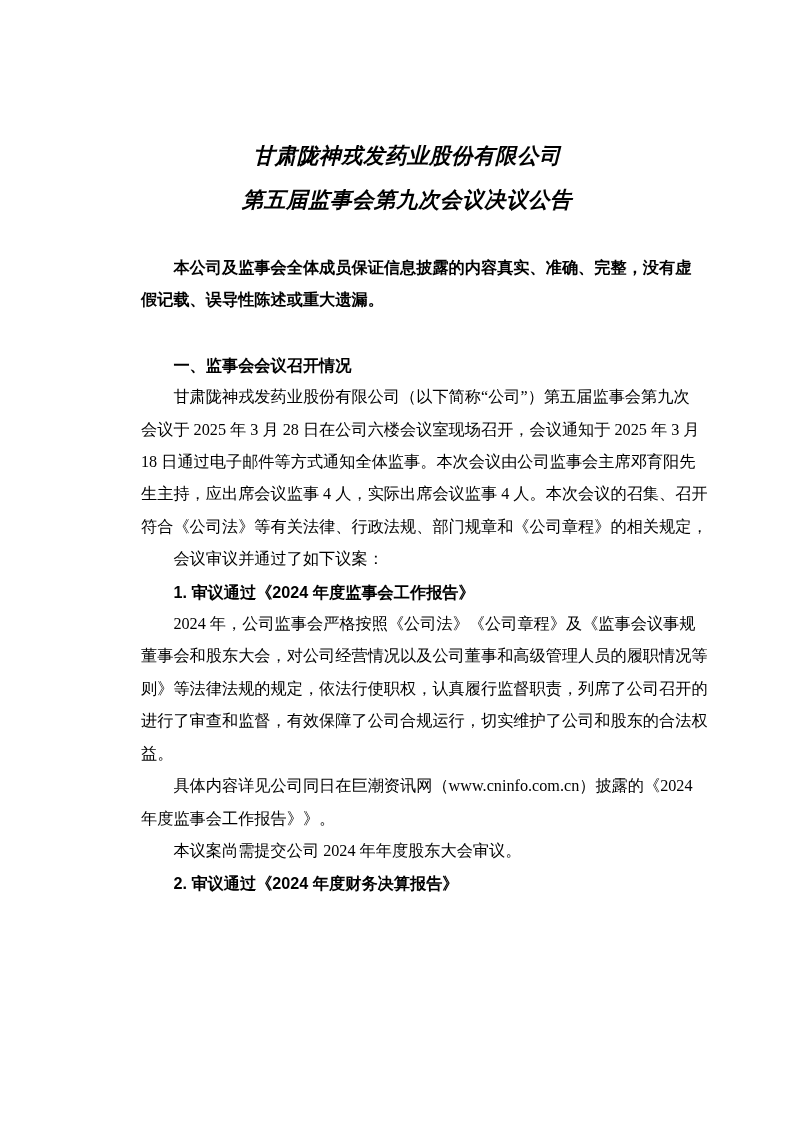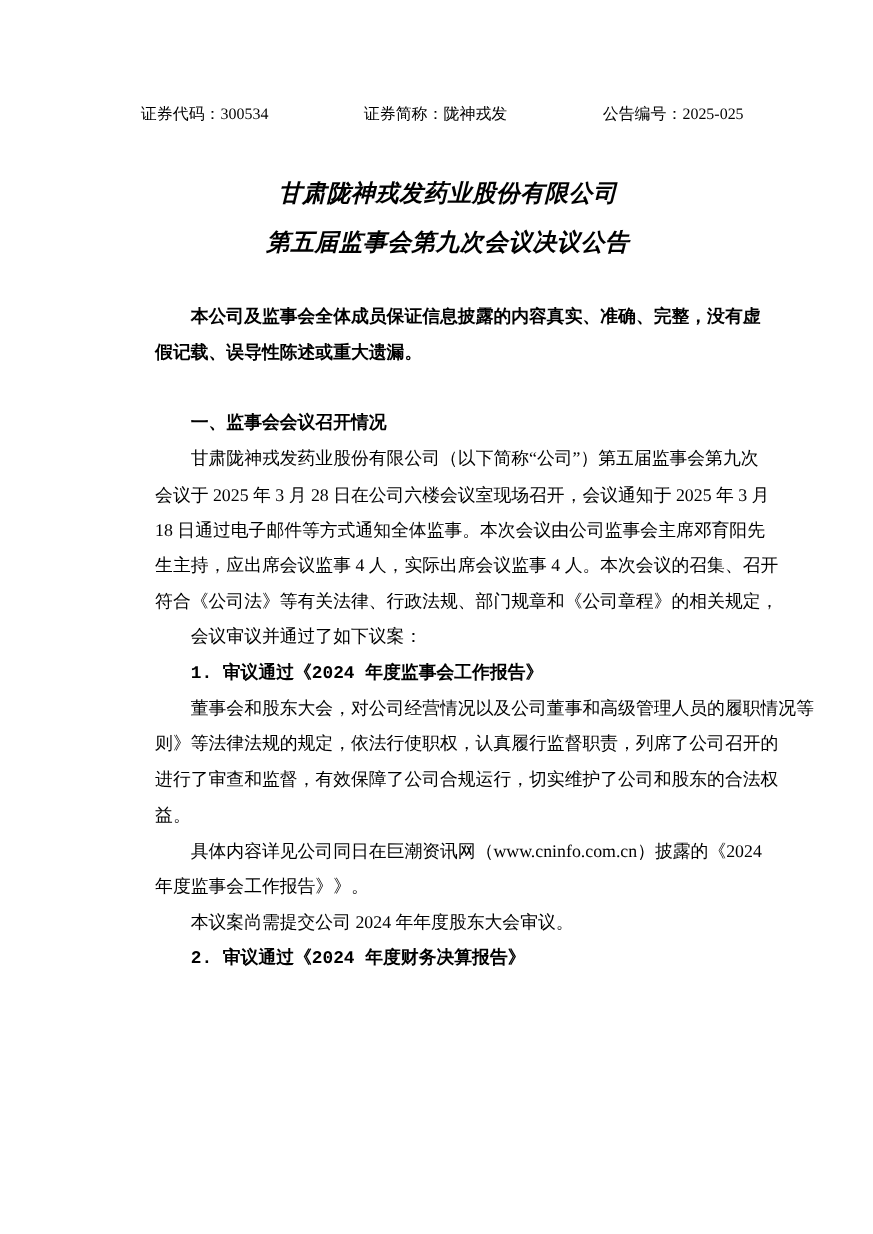--- a/index.html
+++ b/index.html
@@ -37,39 +37,34 @@
     font-style: italic;
   }
   .body-text { font-size: 16.2px; line-height: 32.4px; margin-left: 21px; }
   .lines-block .line { white-space: nowrap; }
   .lines-block .line:first-child { text-indent: 2em; }
   .disclaimer {
     margin-top: 30px;
     font-weight: bold;
   }
   .heading, .item-title {
-    font-family: Liberation Mono, monospace;
+    font-family: Liberation Sans, sans-serif;
     font-weight: bold;
     text-indent: 2em;
     white-space: nowrap;
   }
   .gap-above { margin-top: 32px; }
   .indent-first { text-indent: 2em; white-space: nowrap; }
 </style>
 </head>
 <body>
 
 <div class="page">
   <div class="content">
 
-    <div class="header-row">
-      <span>证券代码：300534</span>
-      <span>证券简称：陇神戎发</span>
-      <span>公告编号：2025-025</span>
-    </div>
 
     <div class="title-block">
       <div>甘肃陇神戎发药业股份有限公司</div>
       <div>第五届监事会第九次会议决议公告</div>
     </div>
 
     <div class="disclaimer body-text lines-block">
         <div class="line">本公司及监事会全体成员保证信息披露的内容真实、准确、完整，没有虚</div>
         <div class="line">假记载、误导性陈述或重大遗漏。</div>
       </div>
@@ -83,20 +78,21 @@
         <div class="line">生主持，应出席会议监事 4 人，实际出席会议监事 4 人。本次会议的召集、召开</div>
         <div class="line">符合《公司法》等有关法律、行政法规、部门规章和《公司章程》的相关规定，</div>
       </div>
 
 
     <div class="body-text indent-first">会议审议并通过了如下议案：</div>
 
     <div class="item-title body-text">1. 审议通过《2024 年度监事会工作报告》</div>
 
     <div class="body-text lines-block">
+        <div class="line">2024 年，公司监事会严格按照《公司法》《公司章程》及《监事会议事规</div>
         <div class="line">董事会和股东大会，对公司经营情况以及公司董事和高级管理人员的履职情况等</div>
         <div class="line">则》等法律法规的规定，依法行使职权，认真履行监督职责，列席了公司召开的</div>
         <div class="line">进行了审查和监督，有效保障了公司合规运行，切实维护了公司和股东的合法权</div>
         <div class="line">益。</div>
       </div>
 
     <div class="body-text lines-block">
         <div class="line">具体内容详见公司同日在巨潮资讯网（www.cninfo.com.cn）披露的《2024</div>
         <div class="line">年度监事会工作报告》》。</div>
       </div>

